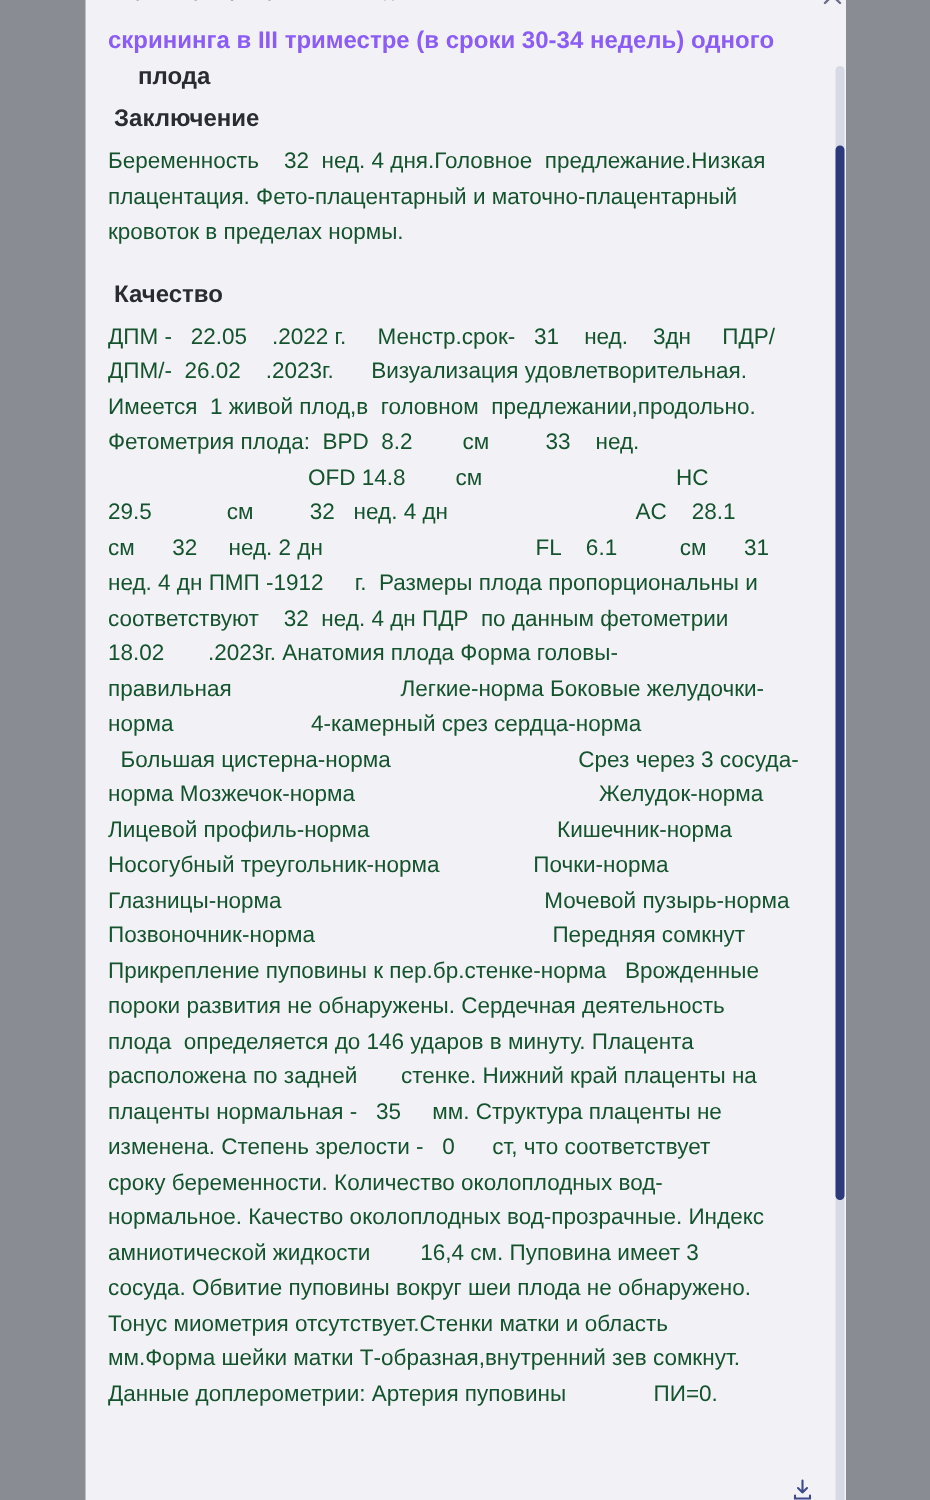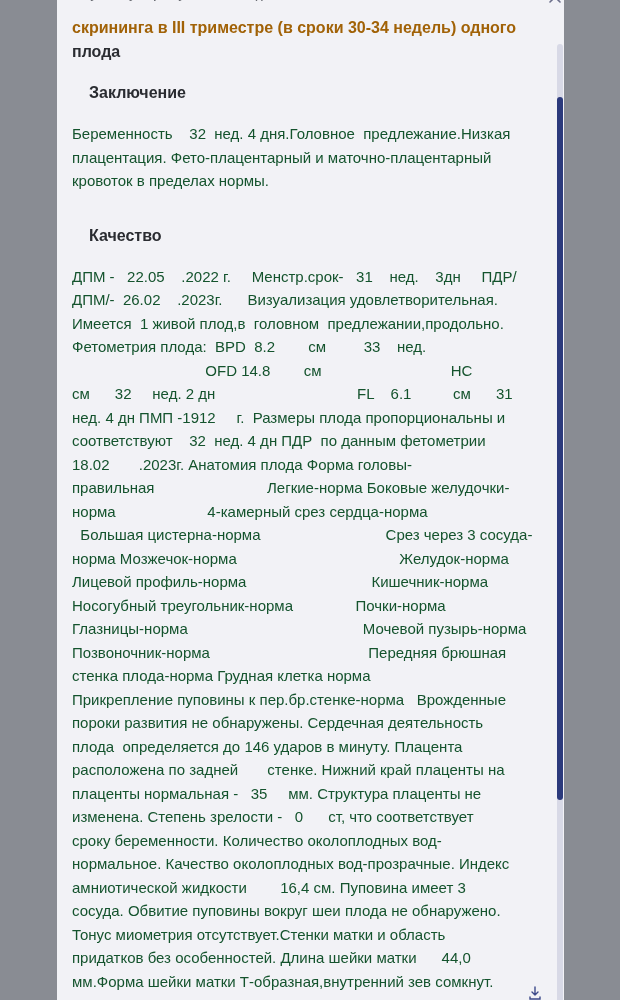--- a/index.html
+++ b/index.html
@@ -58,21 +58,21 @@
       left: 15px;
       top: 28px;
       width: 470px;
       color: #3d3f45;
     }
     .section-heading {
       font-size: 16px;
       font-weight: bold;
       color: #2a2c31;
       line-height: 24px;
-      margin: 17px;
+      margin: 4px;
     }
     .title-heading {
       font-size: 16px;
       font-weight: bold;
       color: #2a2c31;
       line-height: 24px;
       margin: 0;
     }
     .gap { height: 14px; }
     .line {
@@ -118,65 +118,64 @@
     <span class="modal-title">Результат ультразвукового исследования</span>
     <div class="close-btn">
       <svg width="18" height="18" viewBox="0 0 18 18">
         <path d="M4 4 L14 14 M14 4 L4 14" stroke="#6b6e8a" stroke-width="1.6" stroke-linecap="round" fill="none"></path>
       </svg>
     </div>
   </div>
 
   <div class="content">
     <h2 class="title-heading">
-      <span class="line" style="font-size:16px;font-weight:bold;color:#a16207;line-height:24px;">скрининга в III триместре (в сроки 30-34 недель) одного</span>
-      <span class="line" style="font-size:16px;font-weight:bold;color:#2a2c31;line-height:24px;">плода</span>
+      <span class="line" style="font-size:16px;font-weight:bold;color:#8b5cf6;line-height:24px;">скрининга в III триместре (в сроки 30-34 недель) одного</span>
+      <span class="line" style="font-size:16px;font-weight:bold;color:#2a2c31;line-height:24px;margin-left:20px;">плода</span>
     </h2>
 
     <h3 class="section-heading">Заключение</h3>
     <div>
       <span class="line">Беременность    32  нед. 4 дня.Головное  предлежание.Низкая</span>
       <span class="line">плацентация. Фето-плацентарный и маточно-плацентарный</span>
       <span class="line">кровоток в пределах нормы.</span>
     </div>
 
     <div class="gap"></div>
 
     <h3 class="section-heading">Качество</h3>
     <div>
       <span class="line">ДПМ -   22.05    .2022 г.     Менстр.срок-   31    нед.    3дн     ПДР/</span>
       <span class="line">ДПМ/-  26.02    .2023г.      Визуализация удовлетворительная.</span>
       <span class="line">Имеется  1 живой плод,в  головном  предлежании,продольно.</span>
       <span class="line">Фетометрия плода:  BPD  8.2        см         33    нед.</span>
       <span class="line">                                OFD 14.8        см                               HC</span>
+      <span class="line">29.5            см         32   нед. 4 дн                              AC    28.1</span>
       <span class="line">см      32     нед. 2 дн                                  FL    6.1          см      31</span>
       <span class="line">нед. 4 дн ПМП -1912     г.  Размеры плода пропорциональны и</span>
       <span class="line">соответствуют    32  нед. 4 дн ПДР  по данным фетометрии</span>
       <span class="line">18.02       .2023г. Анатомия плода Форма головы-</span>
       <span class="line">правильная                           Легкие-норма Боковые желудочки-</span>
       <span class="line">норма                      4-камерный срез сердца-норма</span>
       <span class="line">  Большая цистерна-норма                              Срез через 3 сосуда-</span>
       <span class="line">норма Мозжечок-норма                                       Желудок-норма</span>
       <span class="line">Лицевой профиль-норма                              Кишечник-норма</span>
       <span class="line">Носогубный треугольник-норма               Почки-норма</span>
       <span class="line">Глазницы-норма                                          Мочевой пузырь-норма</span>
-      <span class="line">Позвоночник-норма                                      Передняя брюшная</span>
-      <span class="line">стенка плода-норма Грудная клетка норма</span>
+      <span class="line">Позвоночник-норма                                      Передняя сомкнут</span>
       <span class="line">Прикрепление пуповины к пер.бр.стенке-норма   Врожденные</span>
       <span class="line">пороки развития не обнаружены. Сердечная деятельность</span>
       <span class="line">плода  определяется до 146 ударов в минуту. Плацента</span>
       <span class="line">расположена по задней       стенке. Нижний край плаценты на</span>
       <span class="line">плаценты нормальная -   35     мм. Структура плаценты не</span>
       <span class="line">изменена. Степень зрелости -   0      ст, что соответствует</span>
       <span class="line">сроку беременности. Количество околоплодных вод-</span>
       <span class="line">нормальное. Качество околоплодных вод-прозрачные. Индекс</span>
       <span class="line">амниотической жидкости        16,4 см. Пуповина имеет 3</span>
       <span class="line">сосуда. Обвитие пуповины вокруг шеи плода не обнаружено.</span>
       <span class="line">Тонус миометрия отсутствует.Стенки матки и область</span>
-      <span class="line">придатков без особенностей. Длина шейки матки      44,0</span>
       <span class="line">мм.Форма шейки матки Т-образная,внутренний зев сомкнут.</span>
       <span class="line">Данные доплерометрии: Артерия пуповины              ПИ=0.</span>
     </div>
   </div>
 </div>
 
 <div class="scroll-track"></div>
 <div class="scroll-thumb"></div>
 
 <div class="download-icon">

